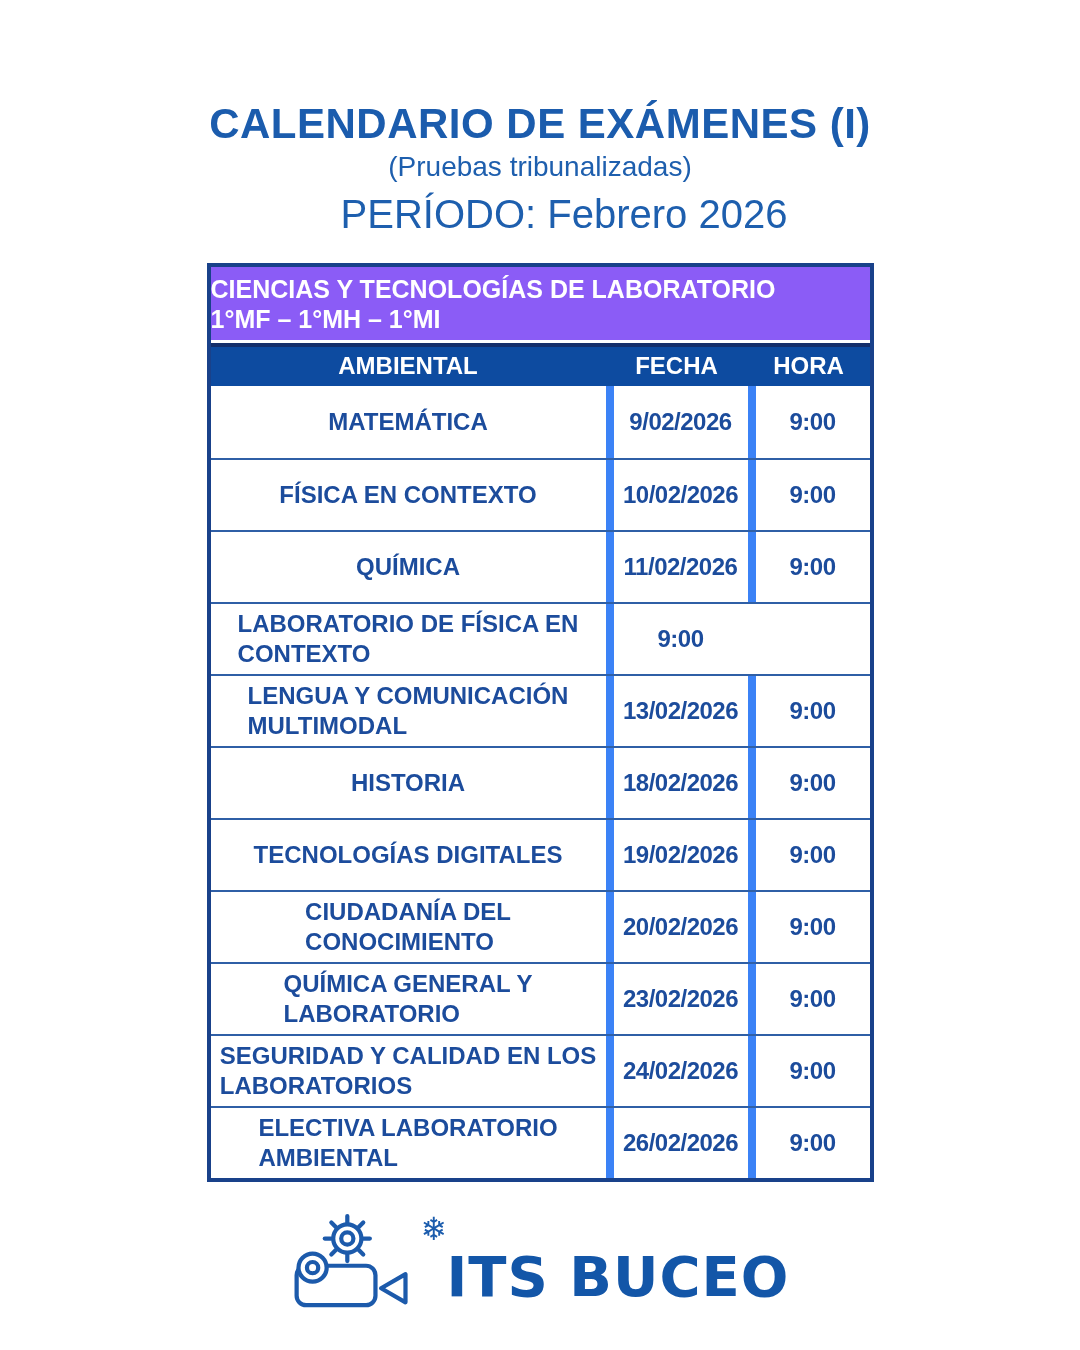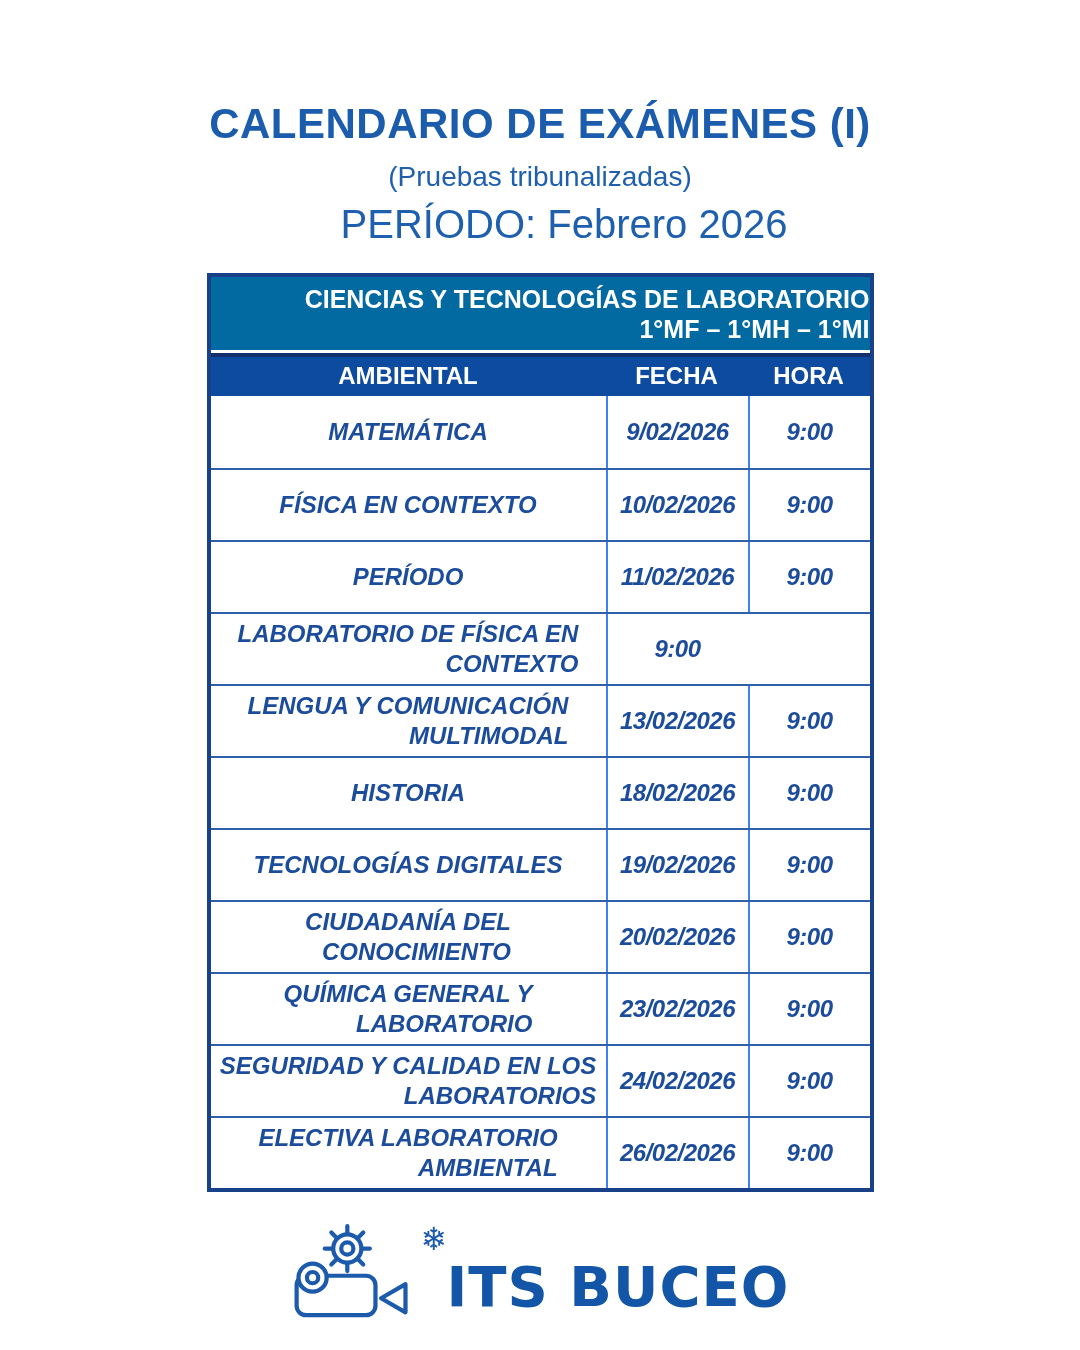--- a/index.html
+++ b/index.html
@@ -3,39 +3,39 @@
 <meta charset="utf-8">
 <style>
   * { margin:0; padding:0; box-sizing:border-box; }
   html,body { width:1080px; height:1350px; background:#ffffff; overflow:hidden; }
   body { font-family:"Liberation Sans","DejaVu Sans",sans-serif; }
   .page { position:relative; width:1080px; height:1182px; background:#fff; }
 
   
   .title-block { padding-top:100px; text-align:center; color:#1B5CAD; }
   .main-title { font-size:42px; font-weight:bold; letter-spacing:.5px; color:#1B5CAD; }
-  .subtitle   { font-size:28px; font-weight:normal; margin-top:13px; color:#1E5FAE; }
+  .subtitle   { font-size:28px; font-weight:normal; margin-top:3px; color:#1E5FAE; }
   .period     { font-size:40px; font-weight:normal; margin-top:9px; color:#1E5FAE;margin-left:48px; }
 
   
   .exam-table { width:667px; margin:26px auto 0; border:4px solid #19418A; background:#fff; }
-  .table-title { background:#0369a1; color:#fff; text-align:right;
+  .table-title { background:#8b5cf6; color:#fff; text-align:left;
                  font-weight:bold; font-size:25px; line-height:1.2; padding:7px 0 6px; }
   .header-gap { height:3px; background:#fff; }
   .grid-cols { display:grid; grid-template-columns:395px 142px 1fr; }
   .col-head { background:#0D4BA0; color:#fff; font-weight:bold; font-size:24px;
               border-top:4px solid #142F6B; }
   .col-head > div { text-align:center; padding:5px 0 6px; }
   .table-body { background:#fff; }
   .row { height:72px; color:#1C4C9C; font-weight:bold; }
   .row + .row { border-top:2px solid #2F5FA6; }
   .cell { display:flex; align-items:center; justify-content:center;
-          text-align:right; padding:4px 4px;font-style:italic; }
+          text-align:left; padding:4px 4px; }
   .cell.subject { font-size:24px; white-space:pre-line; line-height:1.25; }
-  .cell.date, .cell.time { border-left:2px solid #3b82f6; font-size:24px; letter-spacing:-0.5px; }
+  .cell.date, .cell.time { border-left:8px solid #3b82f6; font-size:24px; letter-spacing:-0.5px; }
 
   
   .logo-row { display:flex; align-items:center; justify-content:center;
               margin-top:30px; gap:10px; }
   .logo-icon svg { display:block; }
   .logo-text-wrap { position:relative; padding-top:30px; }
   .snowflake { position:absolute; top:-6px; left:-2px; font-size:32px;
                color:#1B5CAD; line-height:1; }
   .logo-text { font-family:"DejaVu Sans","Liberation Sans",sans-serif;
                font-size:56px; font-weight:bold; color:#1356A8;
@@ -70,21 +70,21 @@
       <div class="cell time">9:00</div>
     </div>
 
     <div class="row grid-cols">
       <div class="cell subject">FÍSICA EN CONTEXTO</div>
       <div class="cell date">10/02/2026</div>
       <div class="cell time">9:00</div>
     </div>
 
     <div class="row grid-cols">
-      <div class="cell subject">PERÍODO</div>
+      <div class="cell subject">QUÍMICA</div>
       <div class="cell date">11/02/2026</div>
       <div class="cell time">9:00</div>
     </div>
 
     <div class="row grid-cols">
       <div class="cell subject">LABORATORIO DE FÍSICA EN
 CONTEXTO</div>
       <div class="cell time">9:00</div>
     </div>
 

